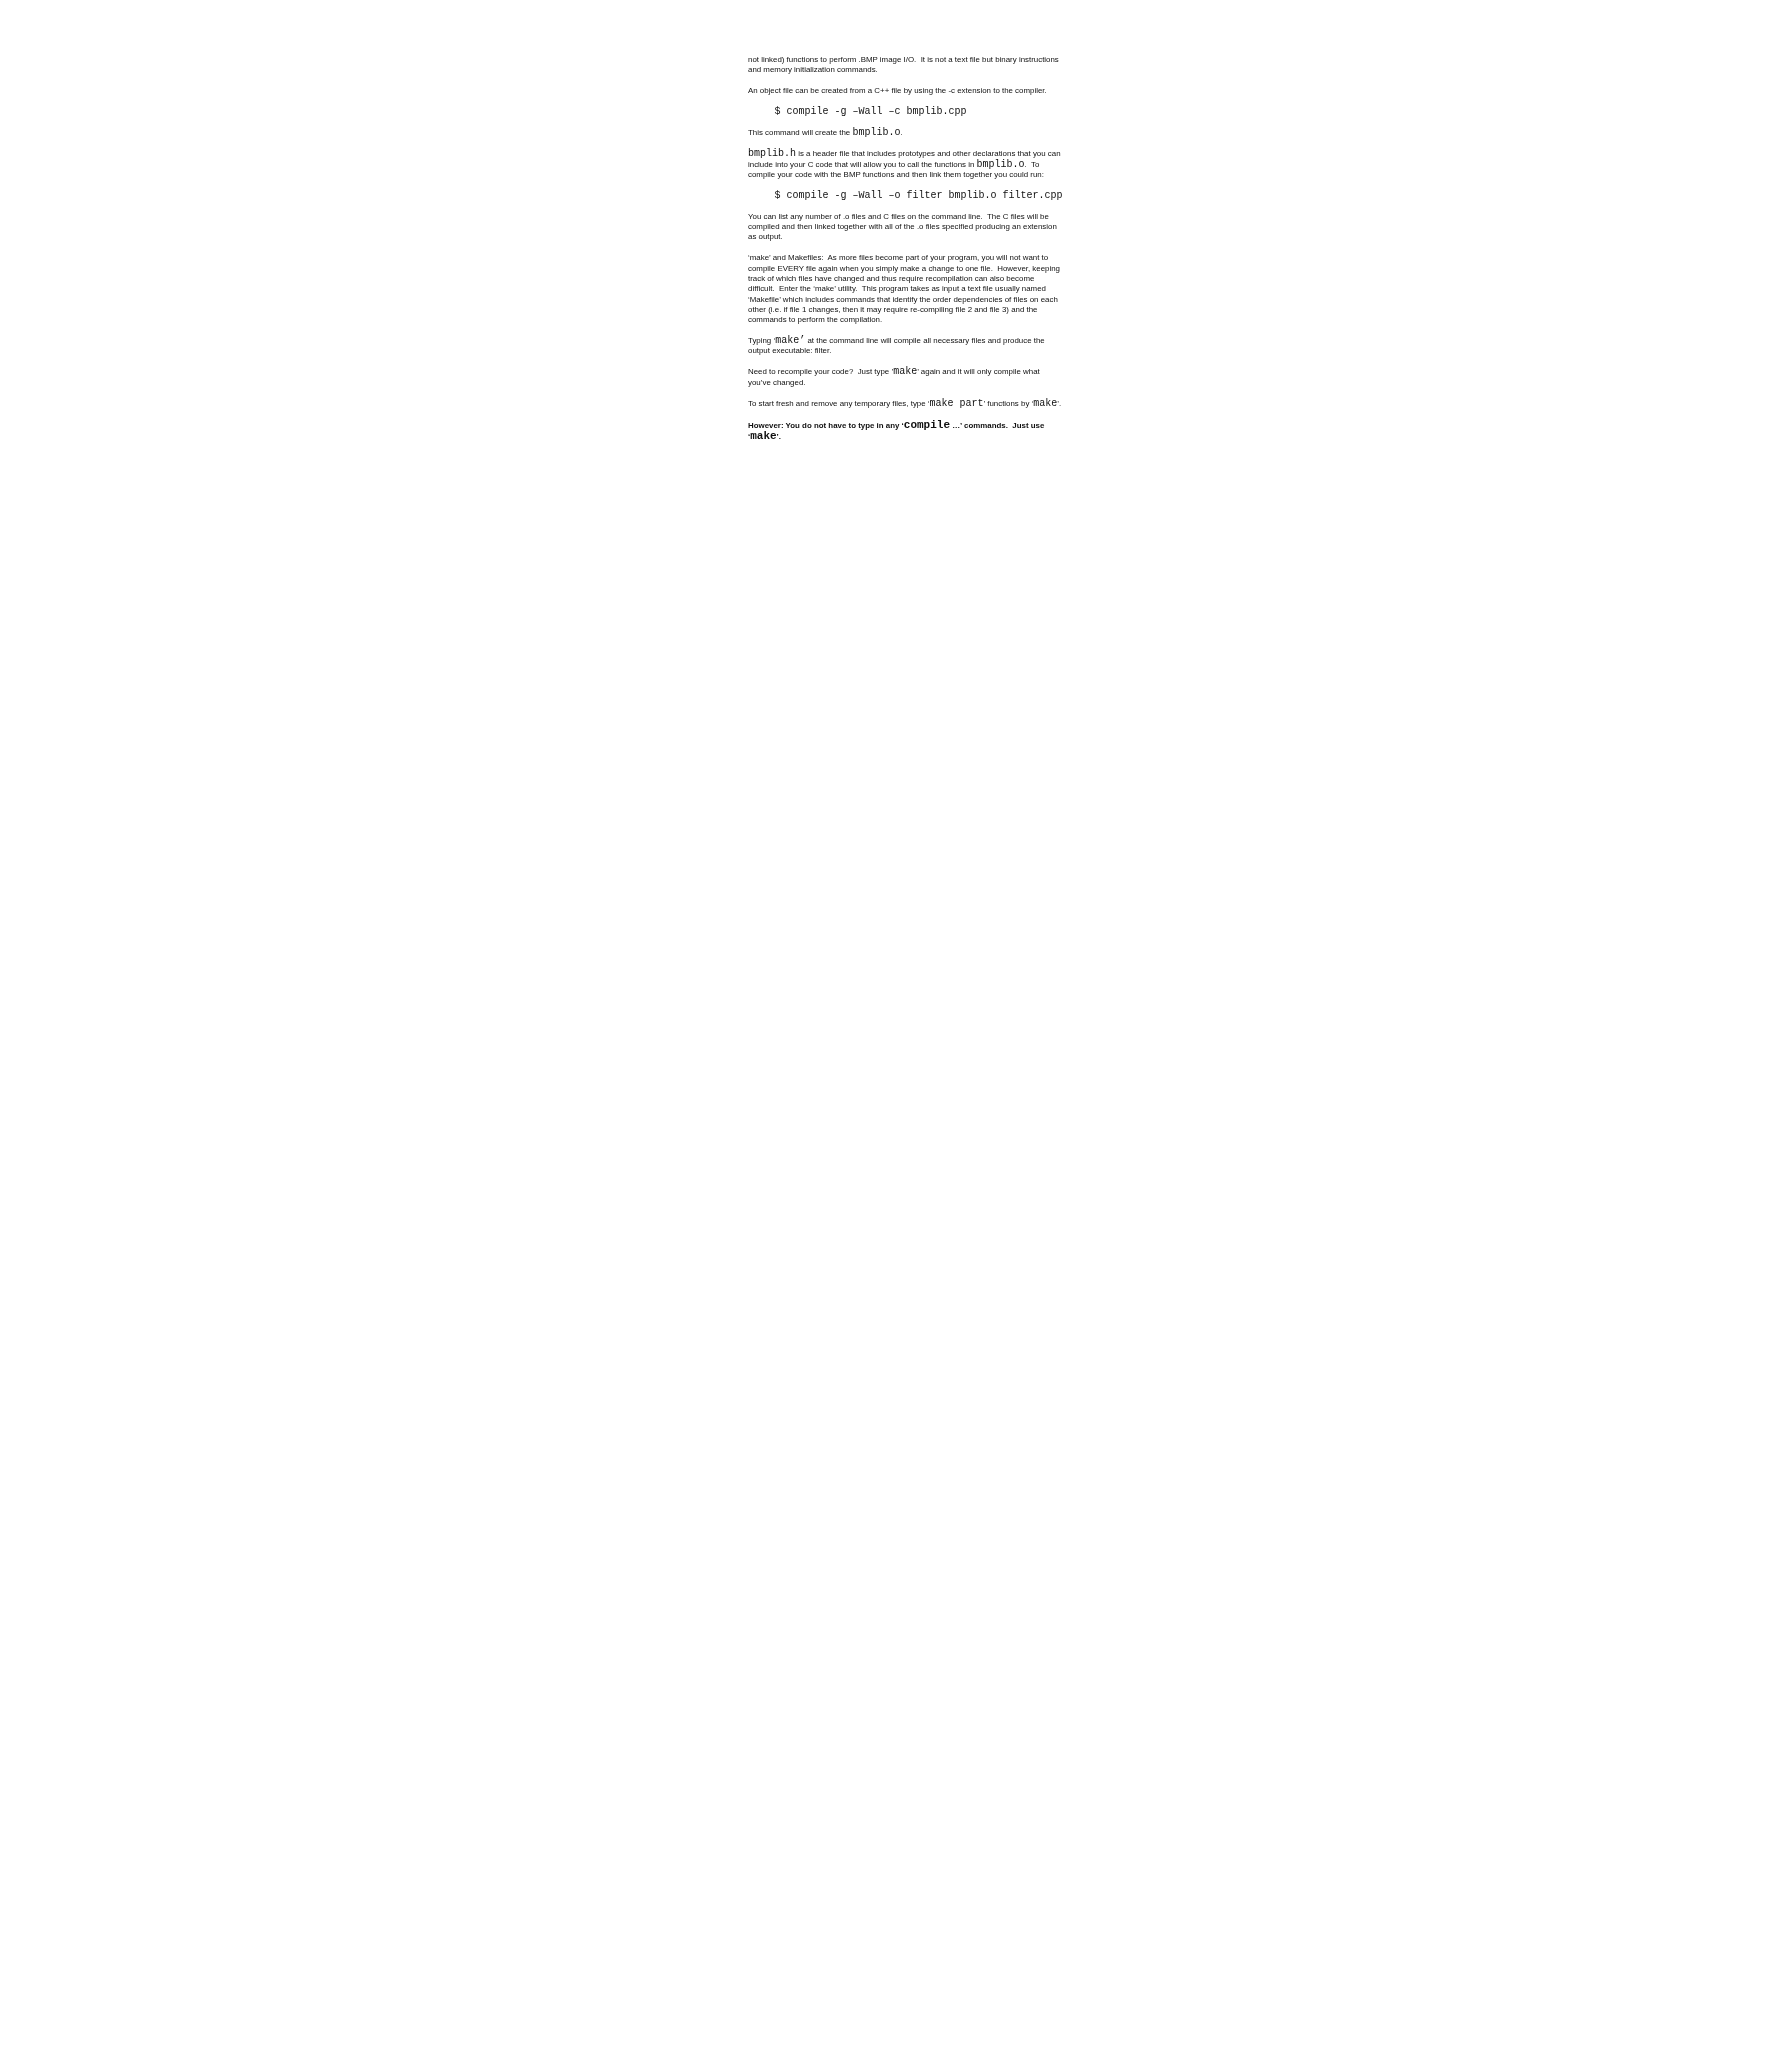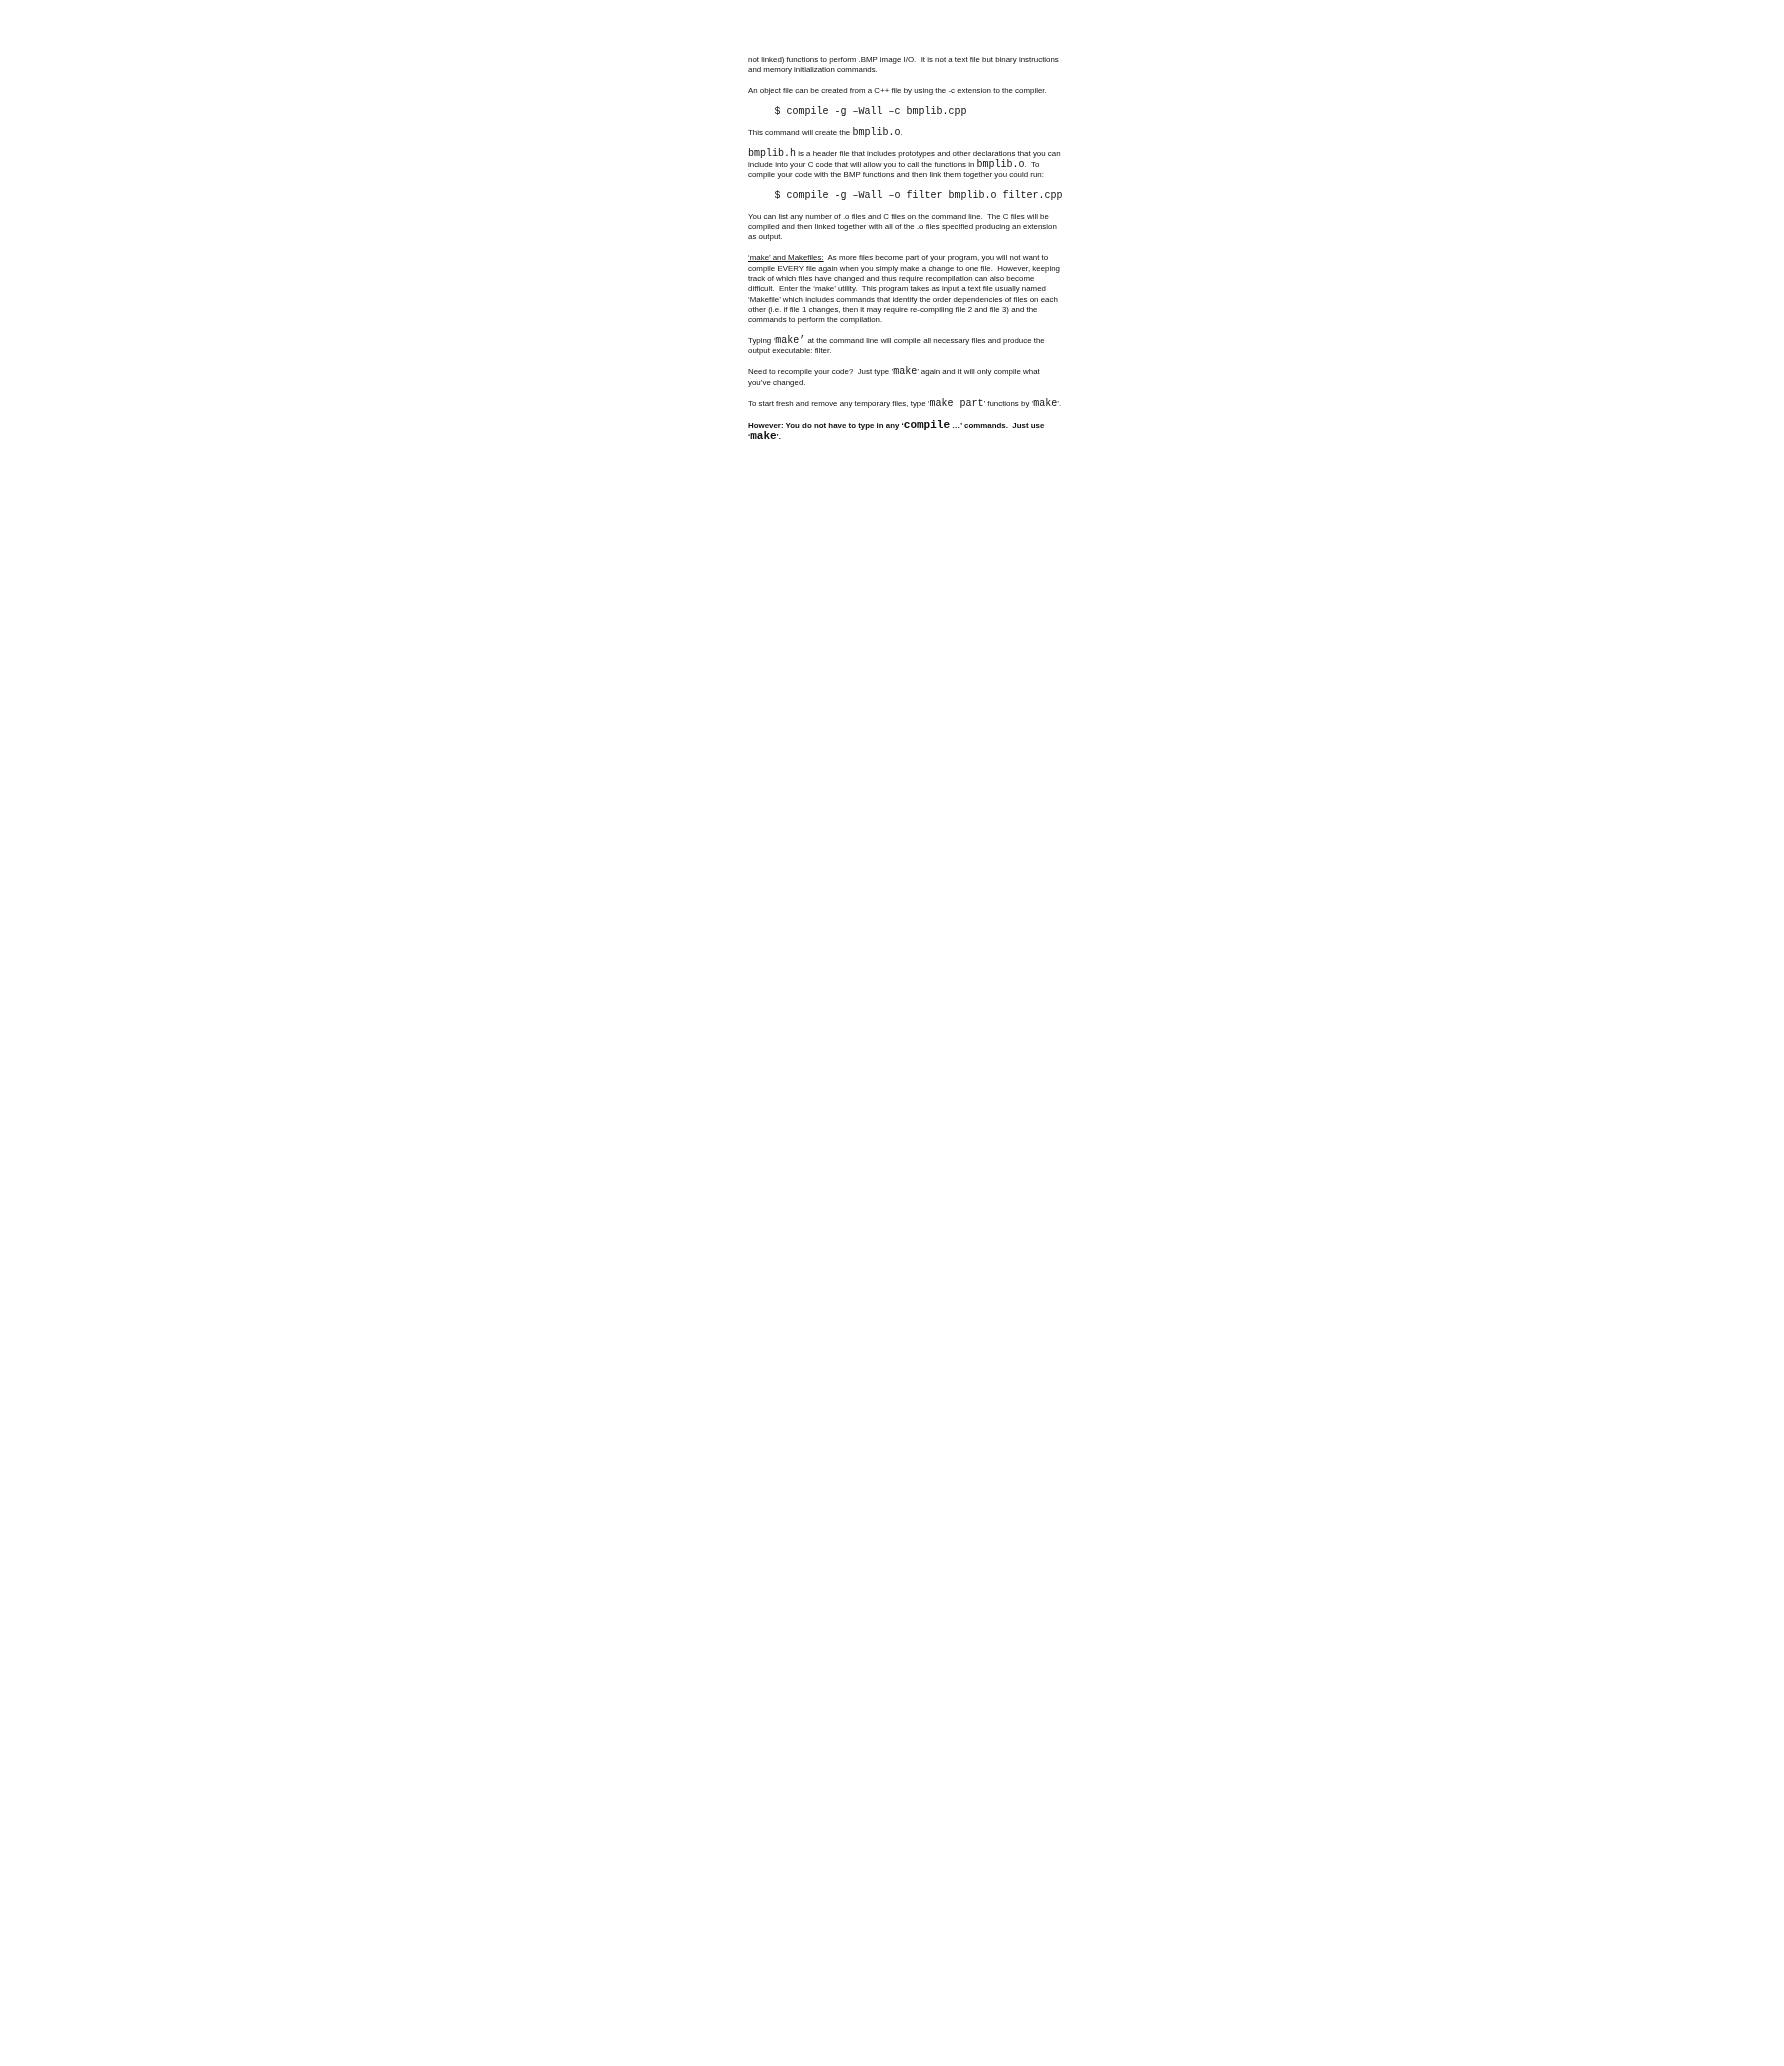--- a/index.html
+++ b/index.html
@@ -29,21 +29,20 @@
   }
   .r-normal {
     font-family: "Liberation Sans", sans-serif;
     text-align: center;
   }
   .r-mono {
     font-family: "Liberation Mono", "DejaVu Sans Mono", monospace;
     font-size: 10px;
   }
   .r-underline {
-    text-decoration: underline;
     text-align: right;
   }
   .r-bold {
     font-weight: bold;
   }
   .r-boldmono {
     font-family: "Liberation Mono", "DejaVu Sans Mono", monospace;
     font-weight: bold;
     font-size: 11px;
   }

